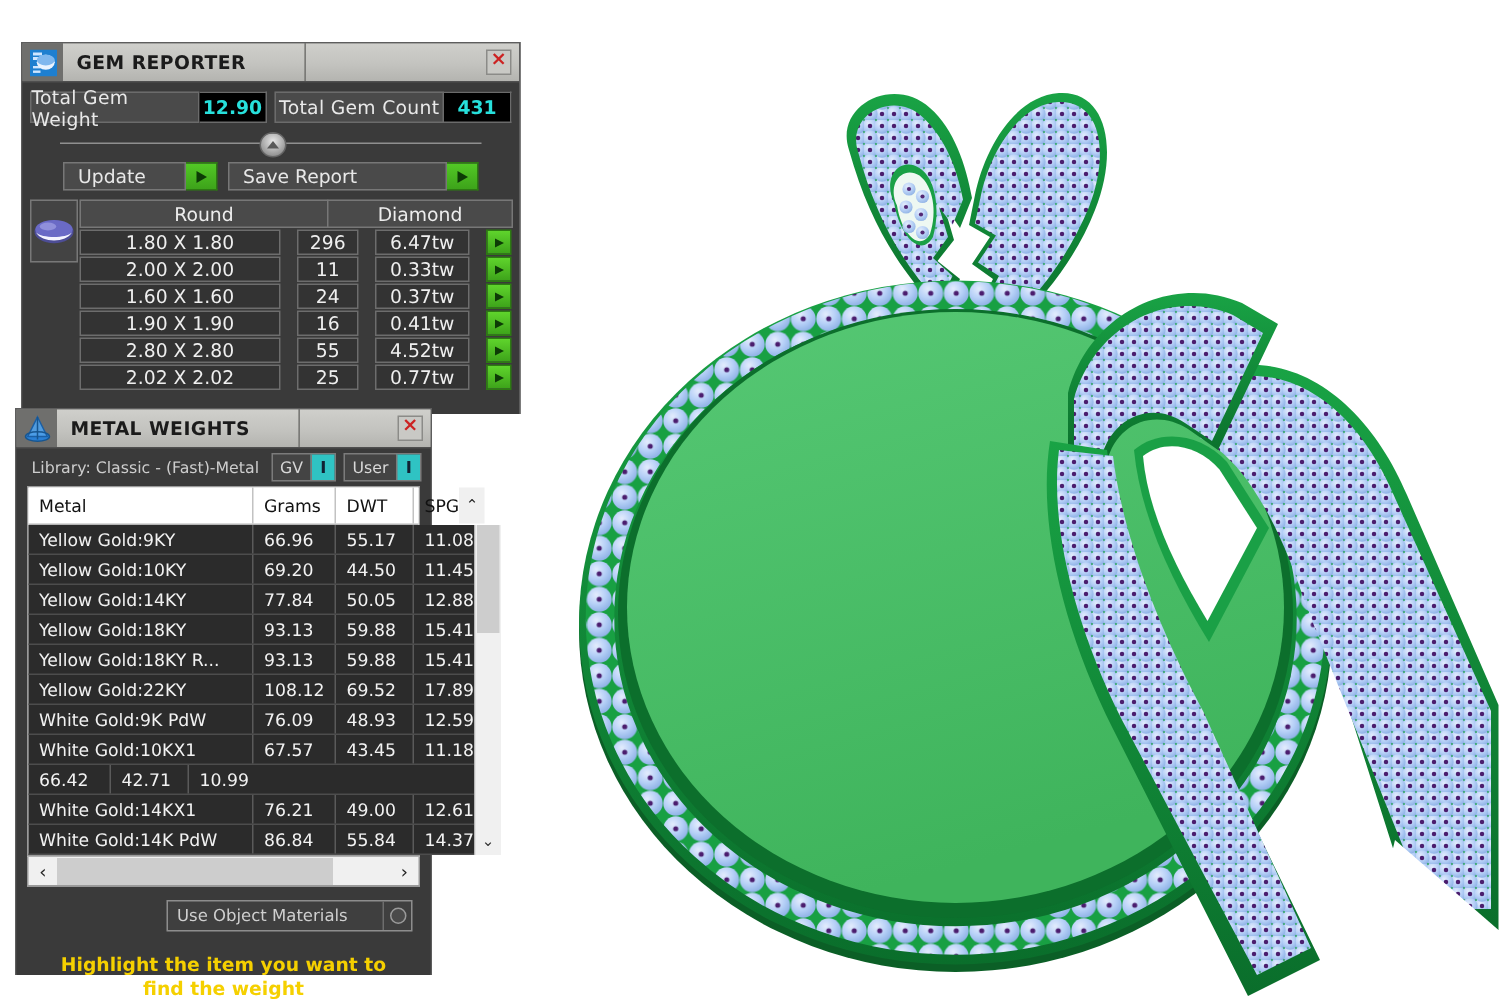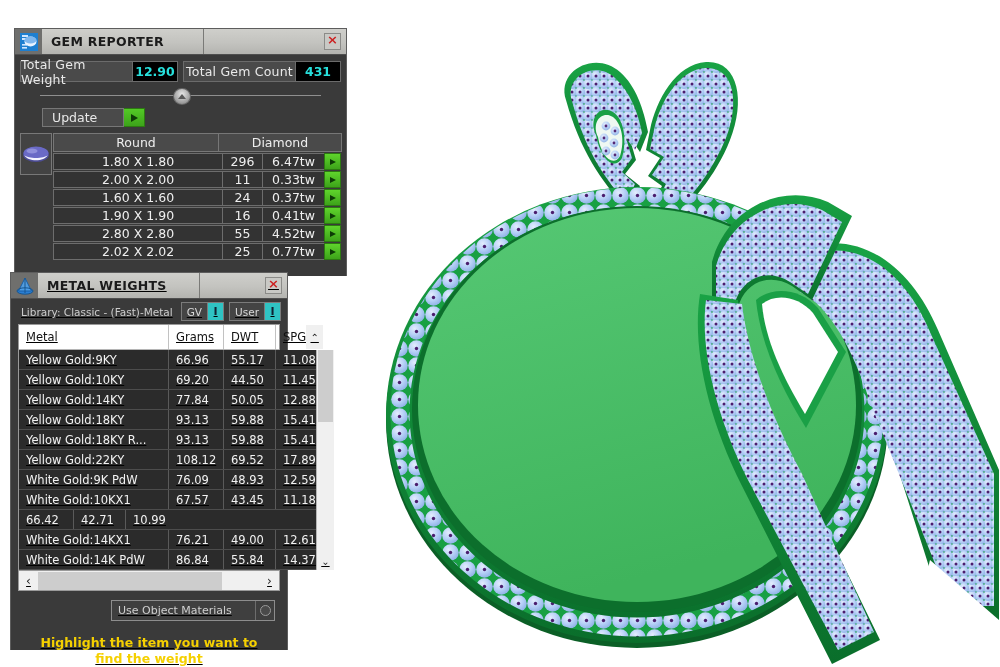--- a/index.html
+++ b/index.html
@@ -104,41 +104,41 @@
   }
   .gem-grid{flex:1;}
   .gem-head{display:flex;height:19px;}
   .gem-head .c{
     background:#4a4a4a;border:1px solid #777;margin-right:-1px;
     display:flex;align-items:center;justify-content:center;
     font-size:12.5px;color:#ededed;
   }
   .gem-head .c-round{flex:1;}
   .gem-head .c-diam{flex:0 0 122px;}
-  .gem-row{display:flex;height:17px;margin-top:1px;}
+  .gem-row{display:flex;height:17px;margin-top:1px;gap:12px;}
   .gem-row .c{
     background:#333;border:1px solid #6d6d6d;margin-right:-1px;
     display:flex;align-items:center;justify-content:center;
     font-size:12.5px;color:#efefef;box-sizing:border-box;
   }
   .gem-row .c-size{flex:1;}
   .gem-row .c-count{flex:0 0 41px;}
   .gem-row .c-tw{flex:0 0 63px;}
   .gem-row .c-go{
     flex:0 0 17px;margin-right:0;
     background:linear-gradient(to bottom,#5fd42c,#3da31a);
     border:1px solid #2d7a12;cursor:pointer;
   }
   .gem-row .c-go::after{
     content:"";width:0;height:0;border-top:3.5px solid transparent;border-bottom:3.5px solid transparent;
     border-left:6px solid #0d3b06;
   }
 
   
-  #metal-weights{left:10px;top:272px;width:278px;height:378px;text-decoration:underline;}
+  #metal-weights{left:10px;top:272px;width:278px;height:378px;}
   .mw-body{background:#3a3a3a;height:calc(100% - 25px);box-sizing:border-box;padding:0;}
 
   .lib-row{height:25px;display:flex;align-items:center;padding:0 6px 0 10px;}
   .lib-text{flex:1;font-size:10.5px;color:#cdcdcd;}
   .toggle{
     display:flex;align-items:stretch;height:17px;border:1px solid #7b7b7b;background:#444;margin-left:5px;
     cursor:pointer;
   }
   .toggle .t-lbl{padding:0 5px;display:flex;align-items:center;font-size:10.5px;color:#d8d8d8;}
   .toggle .t-box{
@@ -360,20 +360,24 @@
       <div class="slider-knob">
           <i></i>
         </div>
     </div>
 
     <div class="btnrow">
       <div class="gbtn" id="btn-update">
         <div class="lbl">Update</div>
         <div class="arw"></div>
       </div>
+      <div class="gbtn" id="btn-save">
+        <div class="lbl">Save Report</div>
+        <div class="arw"></div>
+      </div>
     </div>
 
     <div class="gemtable">
       <div style="display:flex;flex-direction:column;">
         <div class="gem-thumb">
           <svg width="30" height="17" viewBox="0 0 30 17">
             <ellipse cx="15" cy="8.5" rx="13" ry="7.6" fill="#4d4d96"></ellipse>
             <ellipse cx="15" cy="7" rx="12.4" ry="6.4" fill="#6a6ac6"></ellipse>
             <path d="M3 9 C7 16 23 16 27 9 C23 13 7 13 3 9 Z" fill="#f4f4ff"></path>
             <ellipse cx="11" cy="5" rx="5.5" ry="2.6" fill="#9a9ae0" opacity=".8"></ellipse>

